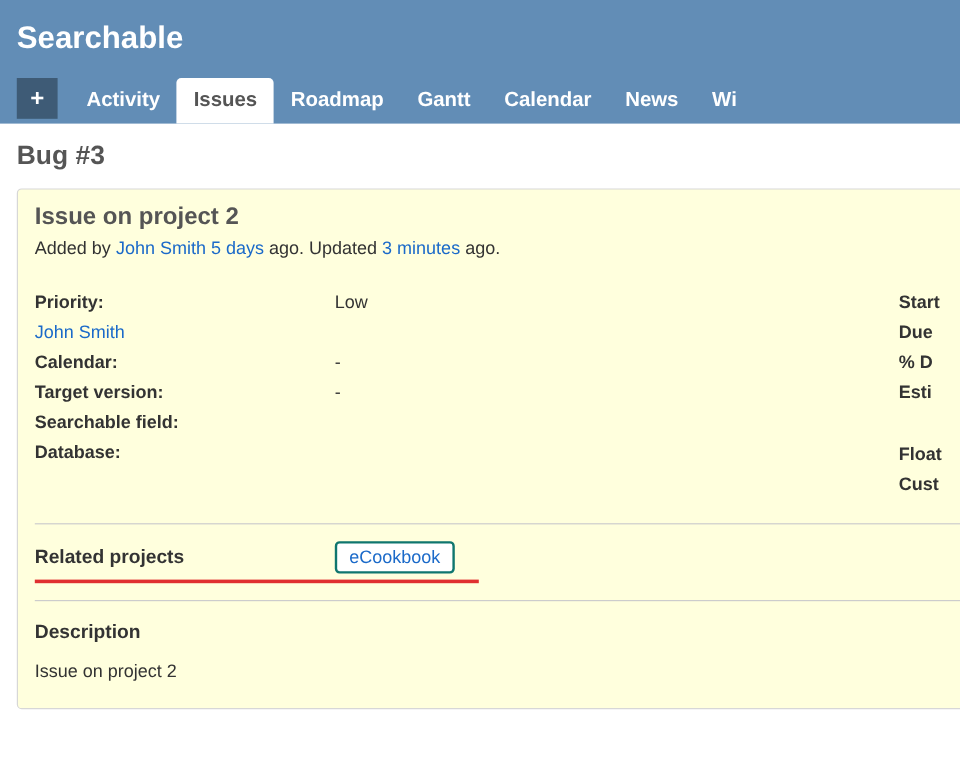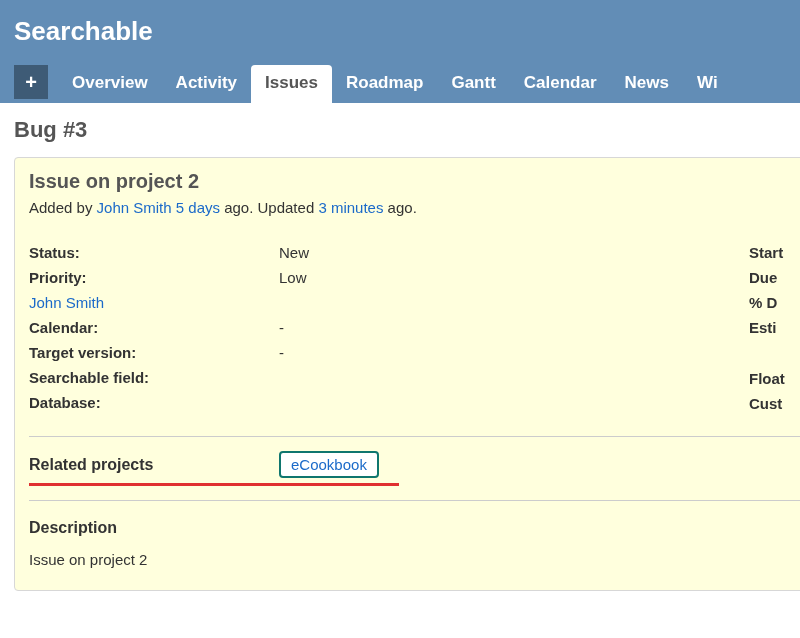--- a/index.html
+++ b/index.html
@@ -140,21 +140,20 @@
     margin-bottom: 10px;
   }
 </style>
 </head>
 <body>
 
 <div class="header">
   <div class="project-title">Searchable</div>
   <div class="tabs">
     <div class="tab-plus">+</div>
-    <div class="tab">Overview</div>
     <div class="tab">Activity</div>
     <div class="tab active">Issues</div>
     <div class="tab">Roadmap</div>
     <div class="tab">Gantt</div>
     <div class="tab">Calendar</div>
     <div class="tab">News</div>
     <div class="tab">Wi</div>
   </div>
 </div>
 
@@ -162,24 +161,20 @@
   <div class="page-heading">Bug #3</div>
 
   <div class="issue-box">
     <div class="issue-title">Issue on project 2</div>
     <div class="meta-line">
       <span>Added by </span><a href="#"><span>John Smith</span> <span>5 days</span></a><span> ago. Updated </span><a href="#">3 minutes</a><span> ago.</span>
     </div>
 
     <div class="attr-grid">
       <div class="attr-col left">
-        <div class="attr-row">
-          <div class="attr-label">Status:</div>
-          <div class="attr-value">New</div>
-        </div>
         <div class="attr-row">
           <div class="attr-label">Priority:</div>
           <div class="attr-value">Low</div>
         </div>
         <div class="attr-row">
           <div class="attr-value"><a href="#">John Smith</a></div>
         </div>
         <div class="attr-row">
           <div class="attr-label">Calendar:</div>
           <div class="attr-value">-</div>

